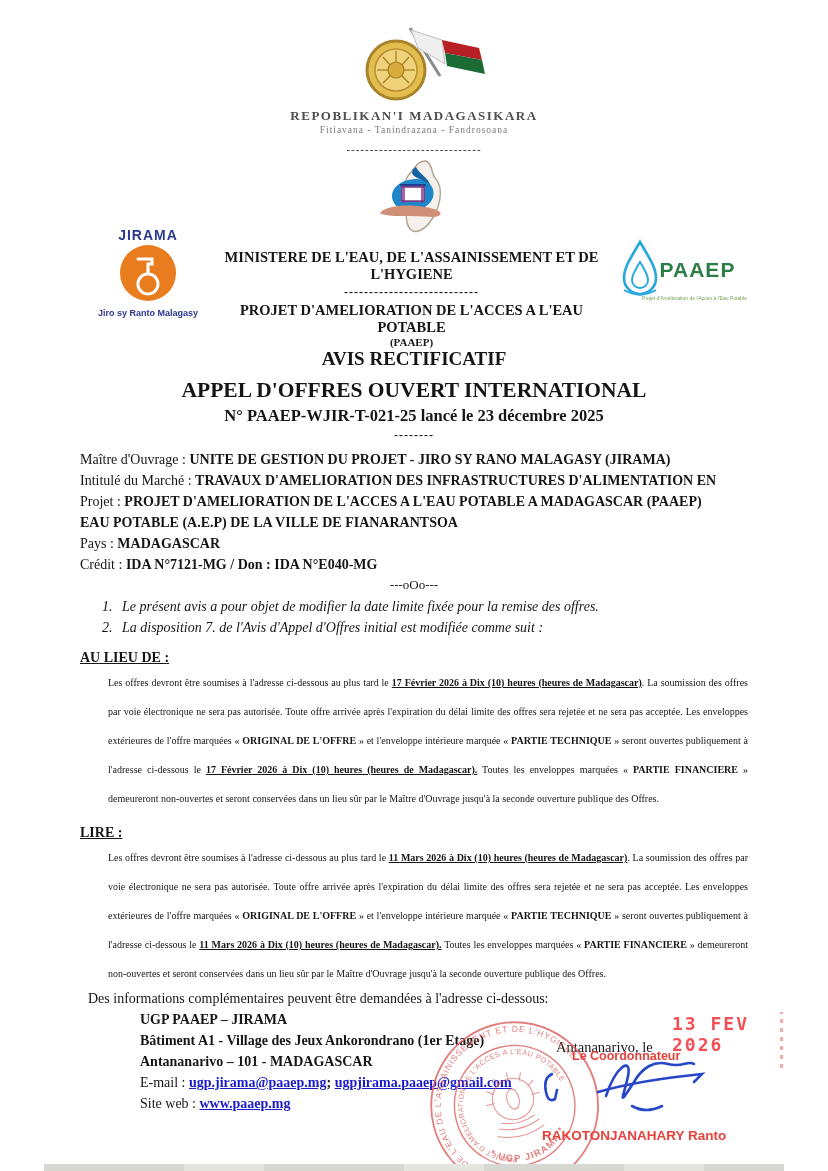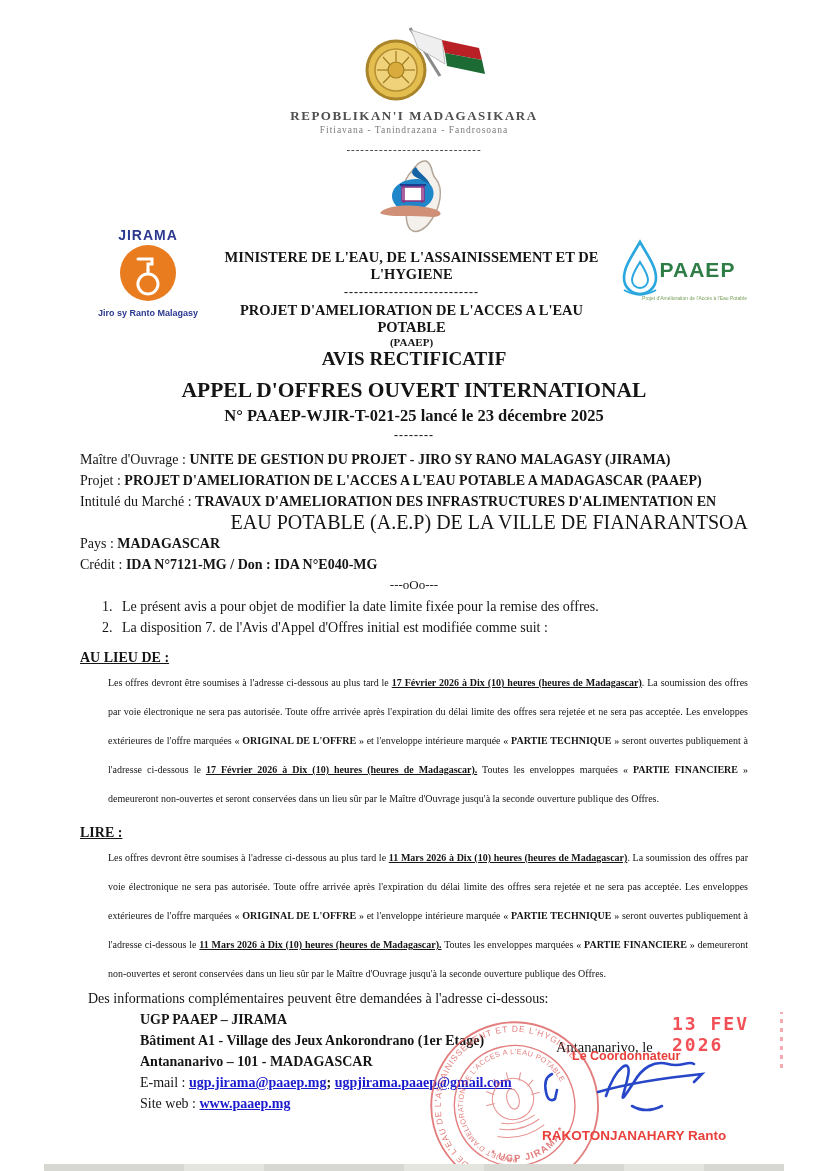--- a/index.html
+++ b/index.html
@@ -34,24 +34,24 @@
 
   
   .avis-title{font-size:19px;font-weight:bold;margin-top:0;}
   .appel-title{font-size:21.5px;font-weight:bold;margin-top:8px;}
   .reference-line{font-size:16.5px;font-weight:bold;margin-top:3px;}
   .title-sep{font-size:12px;font-weight:bold;letter-spacing:1px;margin-top:2px;}
 
   
   .meta{padding:6px 36px 0 36px;font-size:14px;line-height:21px;}
   .meta .val{font-weight:bold;}
-  .intitule2{text-align:right;font-weight:normal;font-size:20px;line-height:21px;}
+  .intitule2{text-align:left;font-weight:bold;font-size:14px;line-height:21px;}
   .ooo{ text-align:center;font-size:13px;margin-top:2px;}
   ol.mods{margin:3px 0 0 0;padding-left:72px;font-size:14px;line-height:21px;}
-  ol.mods li{padding-left:6px;}
+  ol.mods li{padding-left:6px;font-style:italic;}
 
   
   .sec-heading{font-size:14px;font-weight:bold;text-decoration:underline;padding:0 36px;margin-top:12px;}
   .sec-par{margin:2px 36px 0 64px;font-size:10px;line-height:29px;text-align:justify;}
   .contact-intro{padding:0 36px 0 44px;font-size:14px;line-height:21px;}
   .addr{padding-left:96px;font-size:14px;font-weight:bold;line-height:21px;}
   .email-row,.web-row{padding-left:96px;font-size:14px;line-height:21px;}
   a.doclink{color:#1a1acd;font-weight:bold;text-decoration:underline;}
 
   
@@ -150,22 +150,22 @@
     </div>
   </div>
 
   <div class="avis-title center">AVIS RECTIFICATIF</div>
   <div class="appel-title center">APPEL D'OFFRES OUVERT INTERNATIONAL</div>
   <div class="reference-line center">N° PAAEP-WJIR-T-021-25 lancé le 23 décembre 2025</div>
   <div class="title-sep center">--------</div>
 
   <div class="meta">
     <div><span>Maître d'Ouvrage : </span><span class="val">UNITE DE GESTION DU PROJET - JIRO SY RANO MALAGASY (JIRAMA)</span></div>
+    <div><span>Intitulé du Marché : </span><span class="val">TRAVAUX D'AMELIORATION DES INFRASTRUCTURES D'ALIMENTATION EN</span></div>
     <div><span>Projet : </span><span class="val">PROJET D'AMELIORATION DE L'ACCES A L'EAU POTABLE A MADAGASCAR (PAAEP)</span></div>
-    <div><span>Intitulé du Marché : </span><span class="val">TRAVAUX D'AMELIORATION DES INFRASTRUCTURES D'ALIMENTATION EN</span></div>
     <div class="intitule2">EAU POTABLE (A.E.P) DE LA VILLE DE FIANARANTSOA</div>
     <div><span>Pays : </span><span class="val">MADAGASCAR</span></div>
     <div><span>Crédit : </span><span class="val">IDA N°7121-MG / Don : IDA N°E040-MG</span></div>
   </div>
   <div class="ooo">---oOo---</div>
 
   <ol class="mods">
     <li>Le présent avis a pour objet de modifier la date limite fixée pour la remise des offres.</li>
     <li>La disposition 7. de l'Avis d'Appel d'Offres initial est modifiée comme suit :</li>
   </ol>

